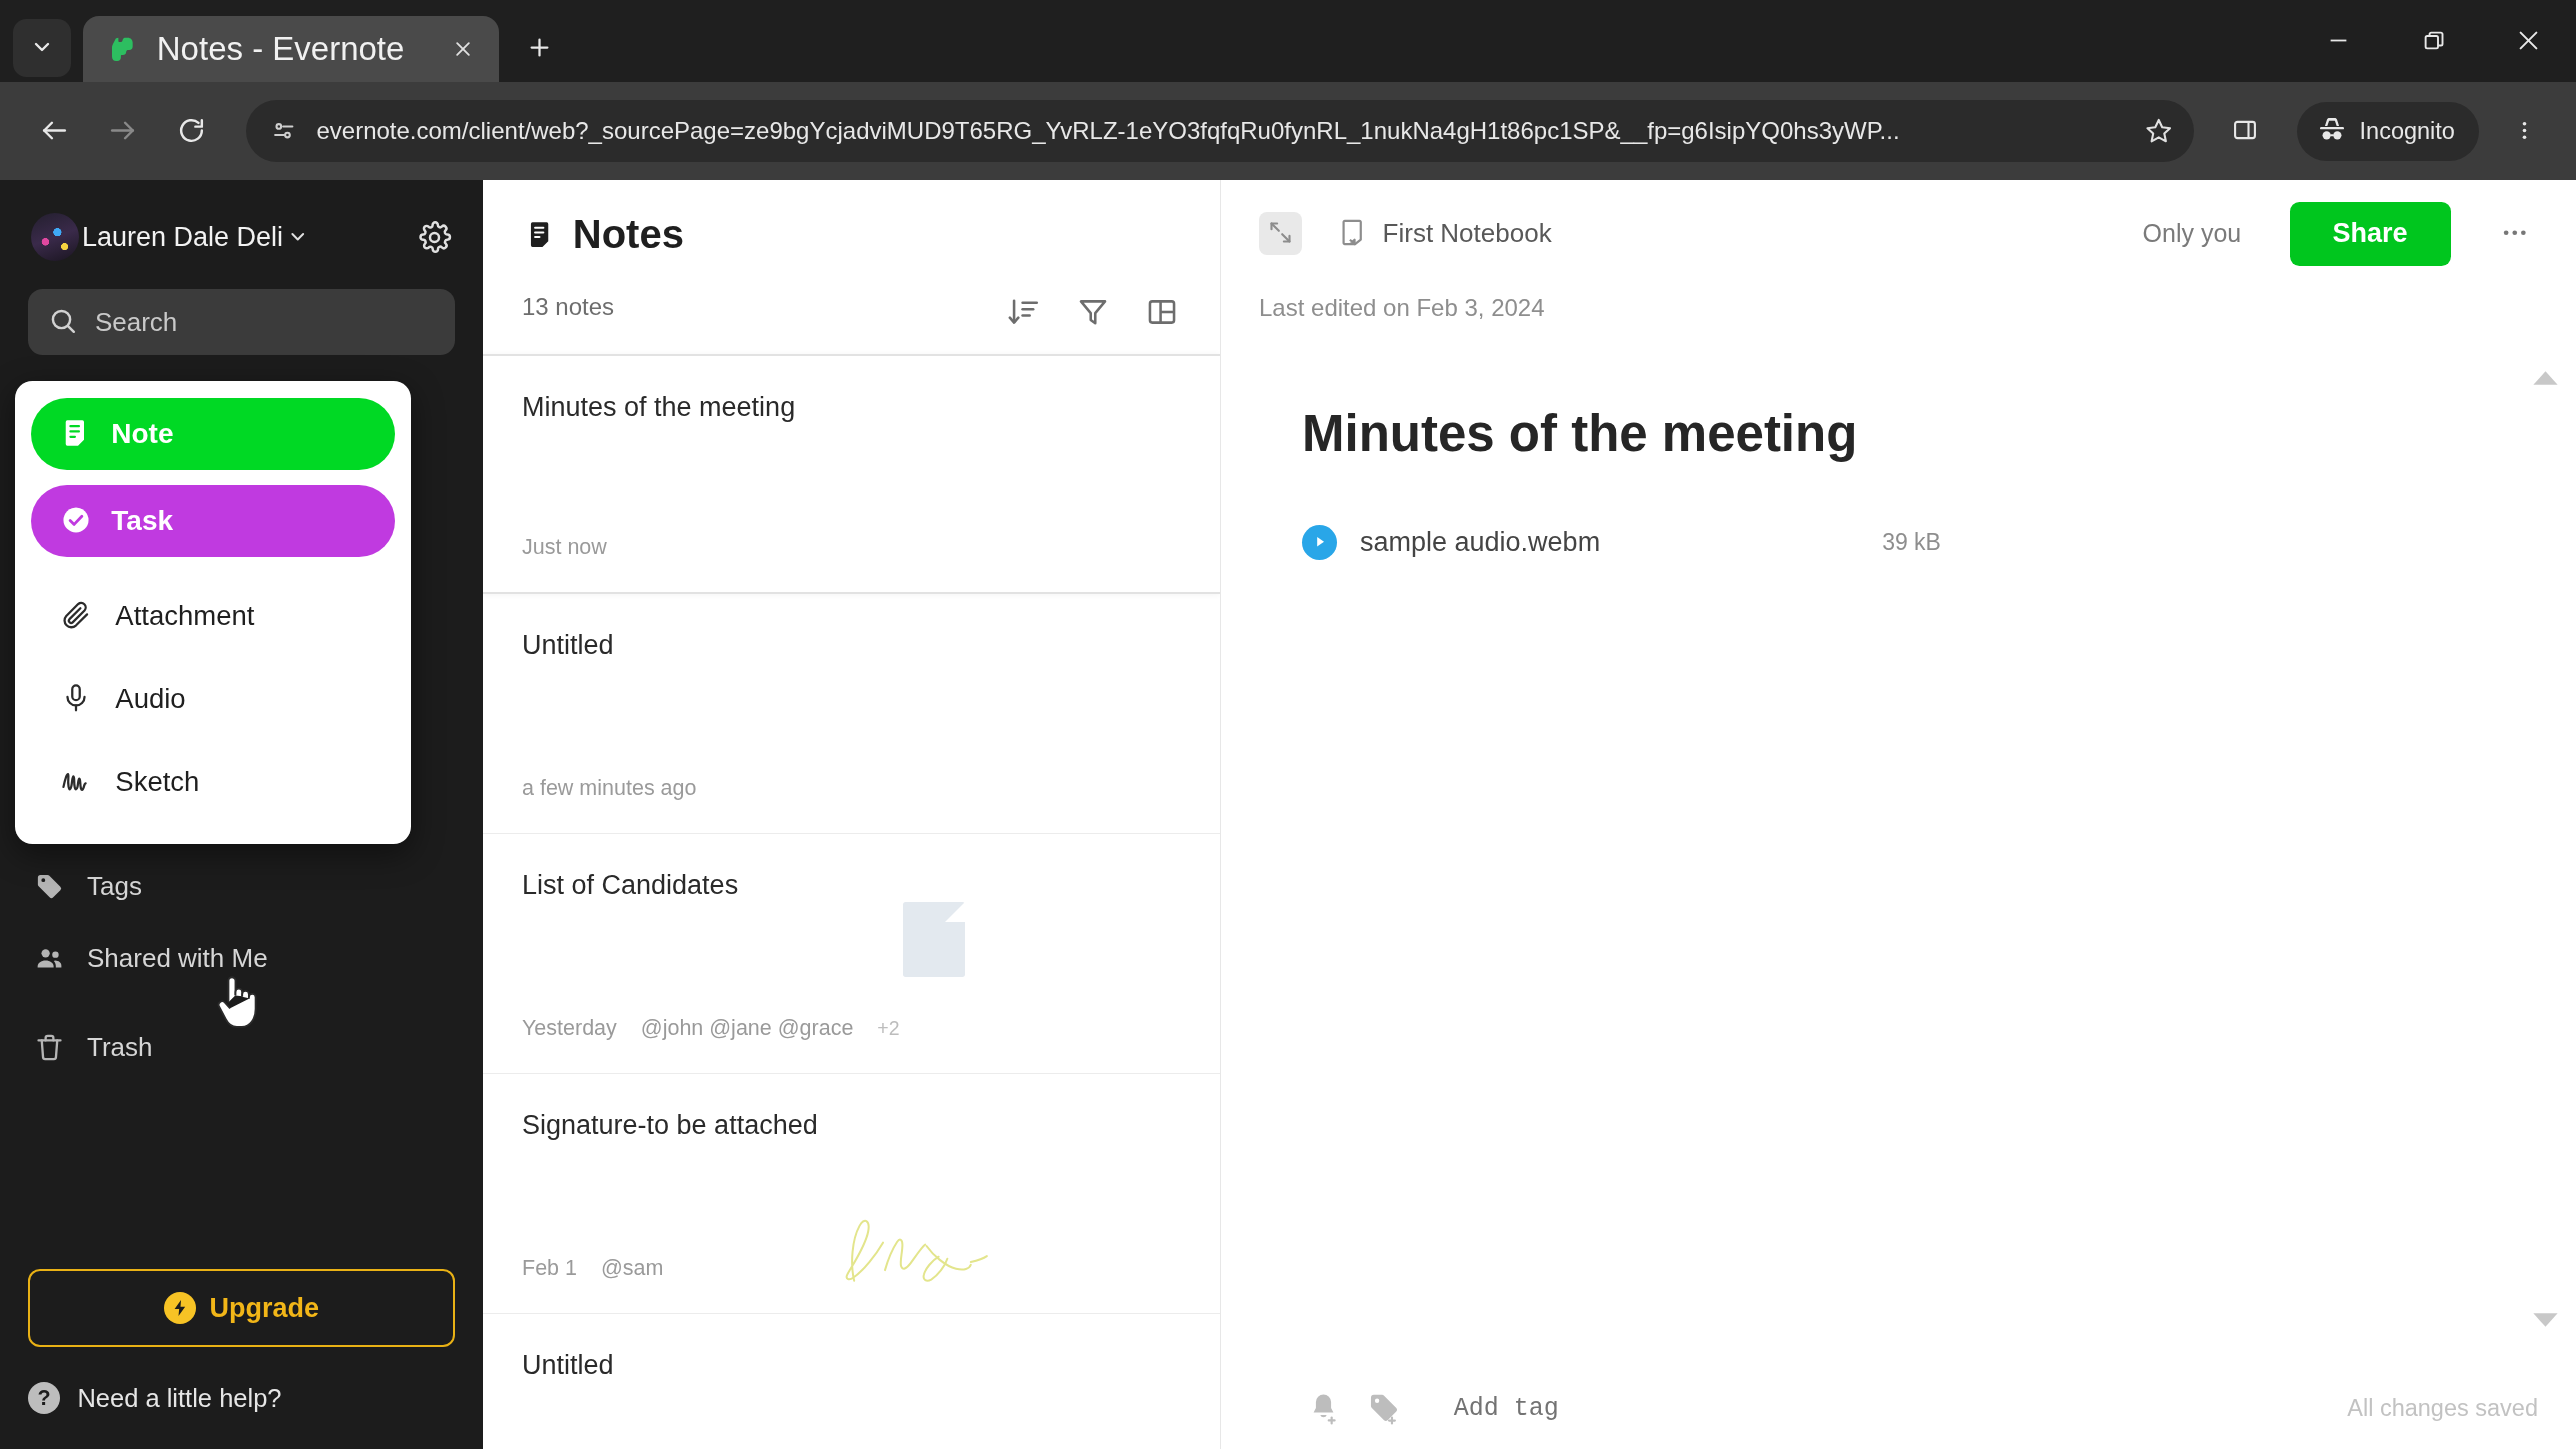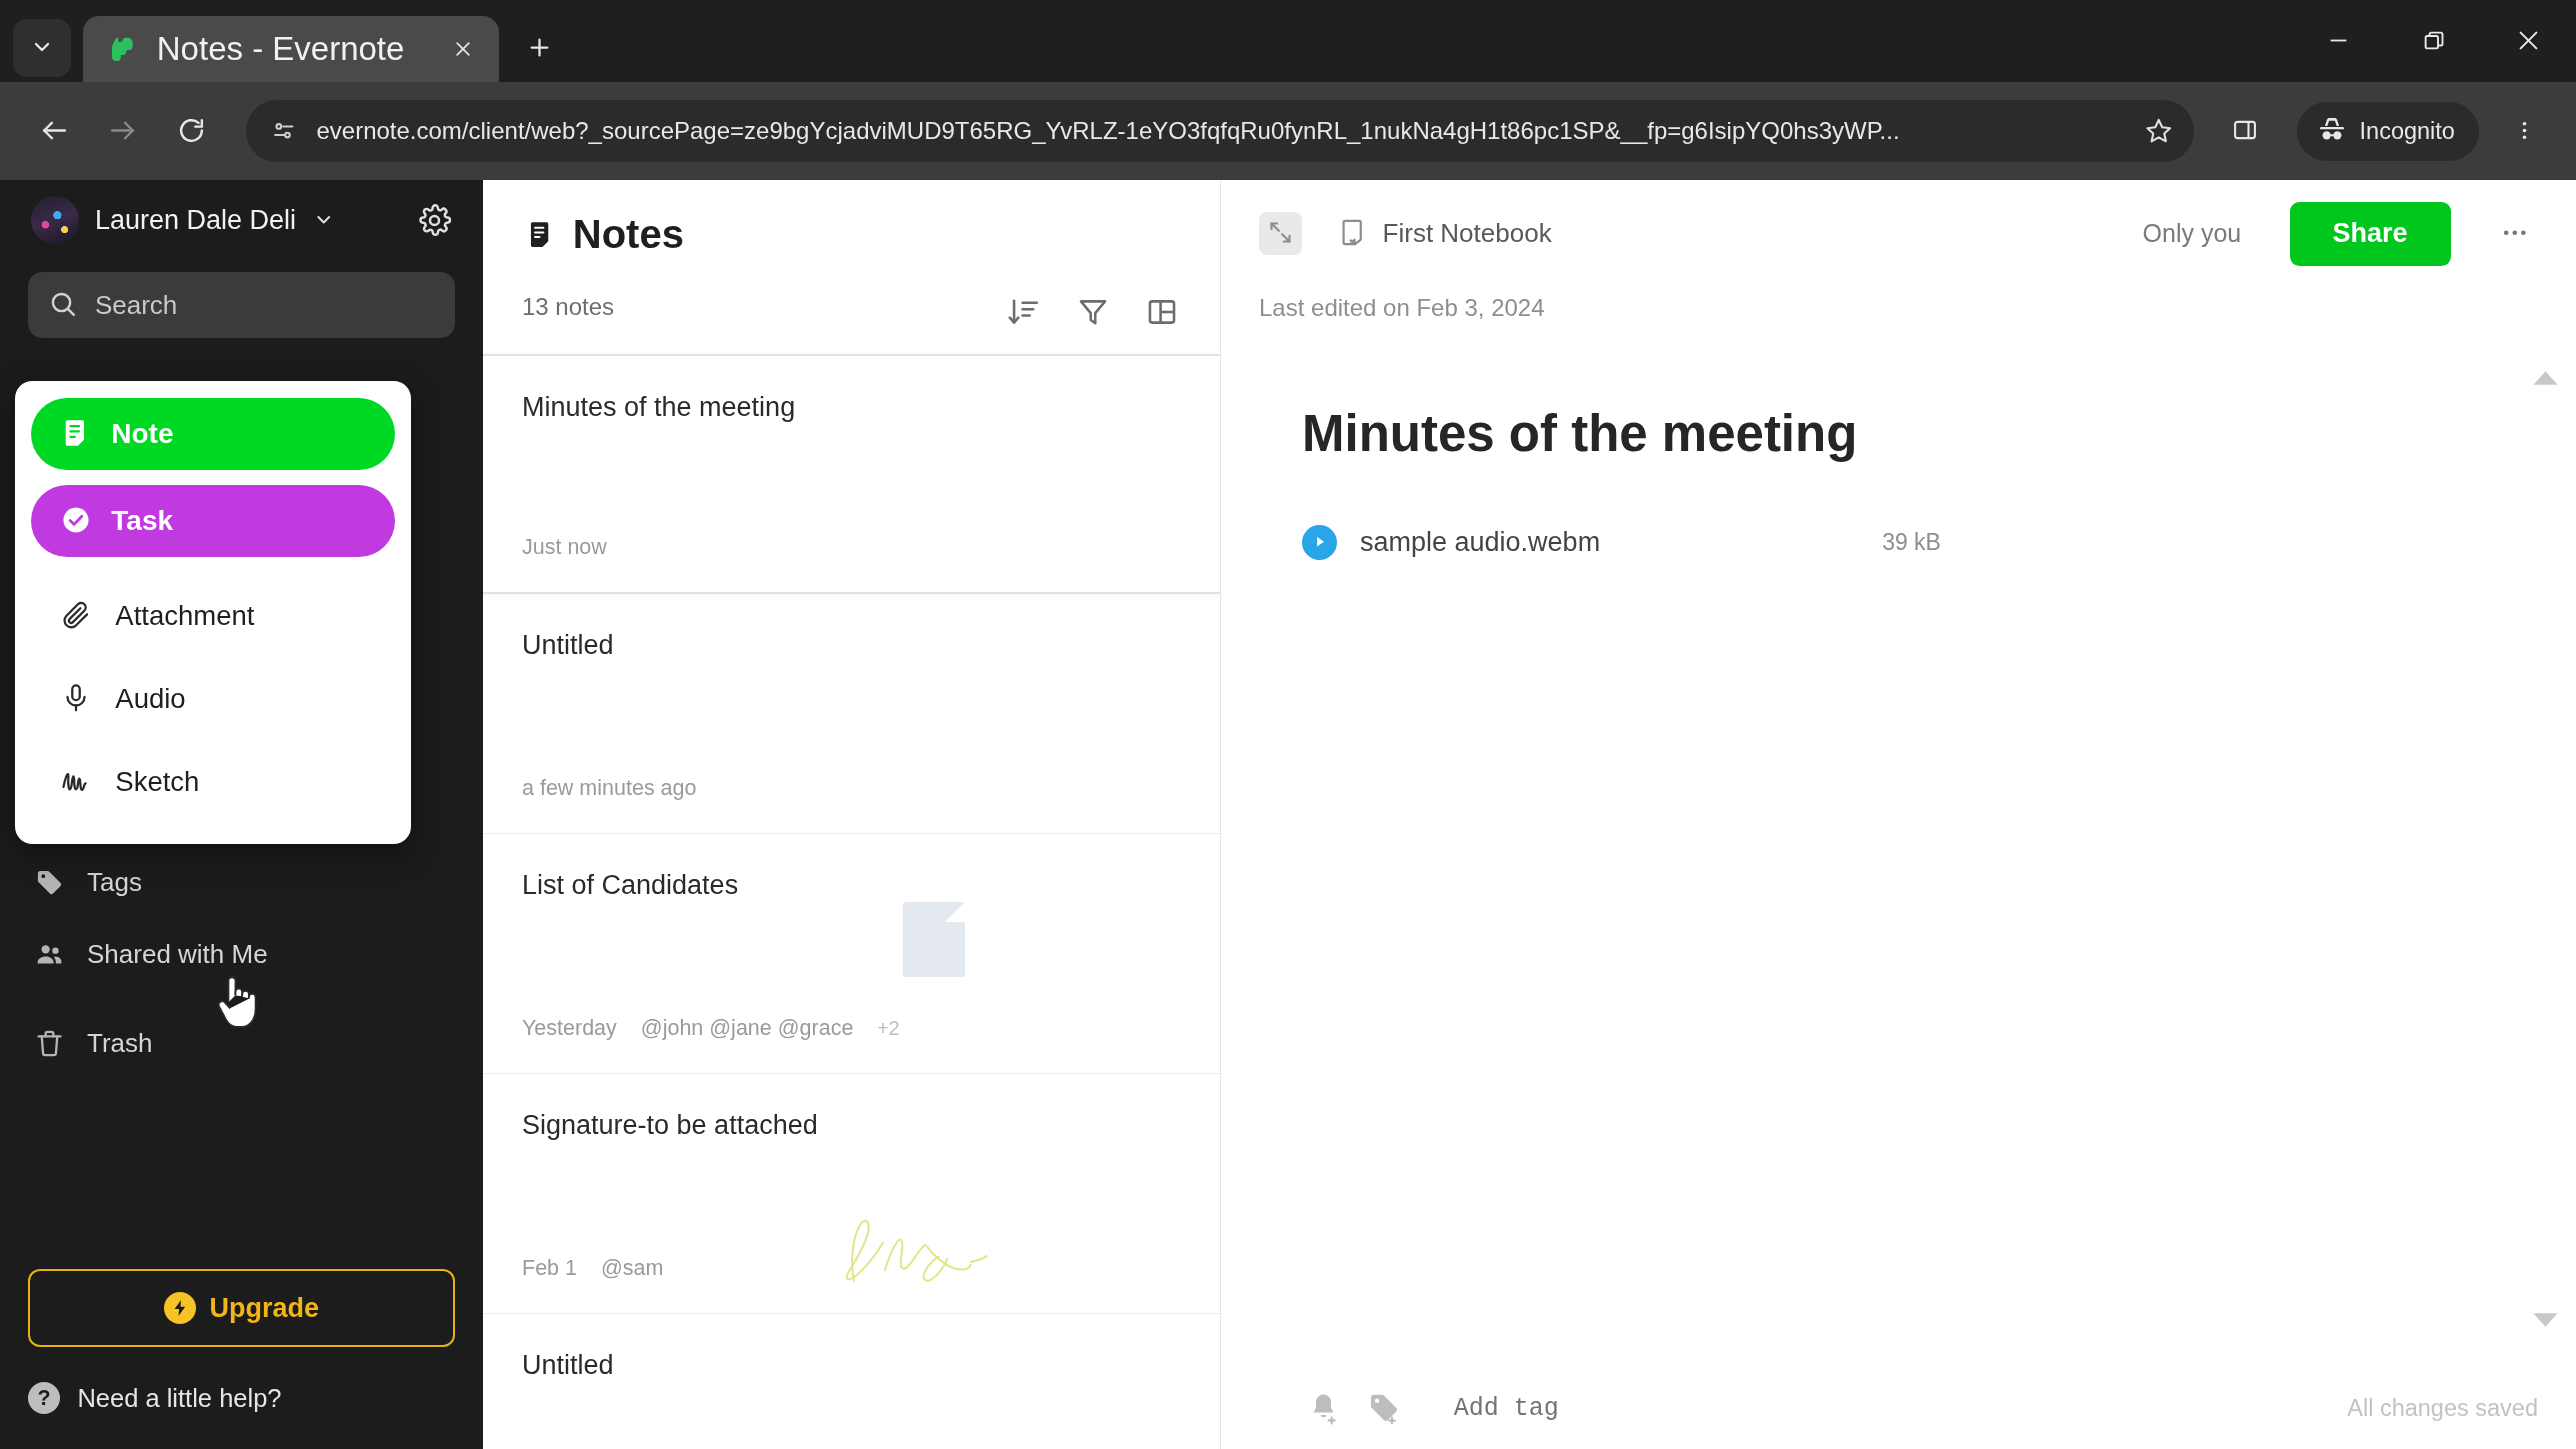--- a/index.html
+++ b/index.html
@@ -171,22 +171,22 @@
     width: 483px;
     flex: 0 0 483px;
     background: #1c1c1c;
     position: relative;
     display: flex;
     flex-direction: column;
   }
   .acct-row {
     display: flex;
     align-items: center;
-    padding: 16px 28px 0 31px;
-    gap: 16px;
+    padding: 33px 28px 0 31px;
+    gap: 3px;
   }
   .avatar {
     width: 48px; height: 48px;
     border-radius: 50%;
     flex: 0 0 48px;
     background:
       radial-gradient(circle at 30% 60%, #e048a0 0 8%, transparent 9%),
       radial-gradient(circle at 55% 40%, #3fa9f5 0 10%, transparent 11%),
       radial-gradient(circle at 70% 70%, #f5d23f 0 7%, transparent 8%),
       linear-gradient(160deg, #231f2e 0%, #3a2a4a 50%, #1a1520 100%);
@@ -201,21 +201,21 @@
   .acct-caret svg { width: 21.5px; height: 21.5px; }
   .acct-gear {
     margin-left: auto;
     width: 42px; height: 42px;
     display: flex; align-items: center; justify-content: center;
     cursor: pointer;
   }
   .acct-gear svg { width: 35px; height: 35px; }
 
   .search-box {
-    margin: 28px 28px 13px 28px;
+    margin: 28px 28px 0 28px;
     height: 66px;
     background: #3b3b3b;
     border-radius: 14.8px;
     display: flex;
     align-items: center;
     gap: 17.4px;
     padding: 0 20px;
     cursor: text;
   }
   .search-box svg { width: 29.5px; height: 29.5px; flex: 0 0 29.5px; }

